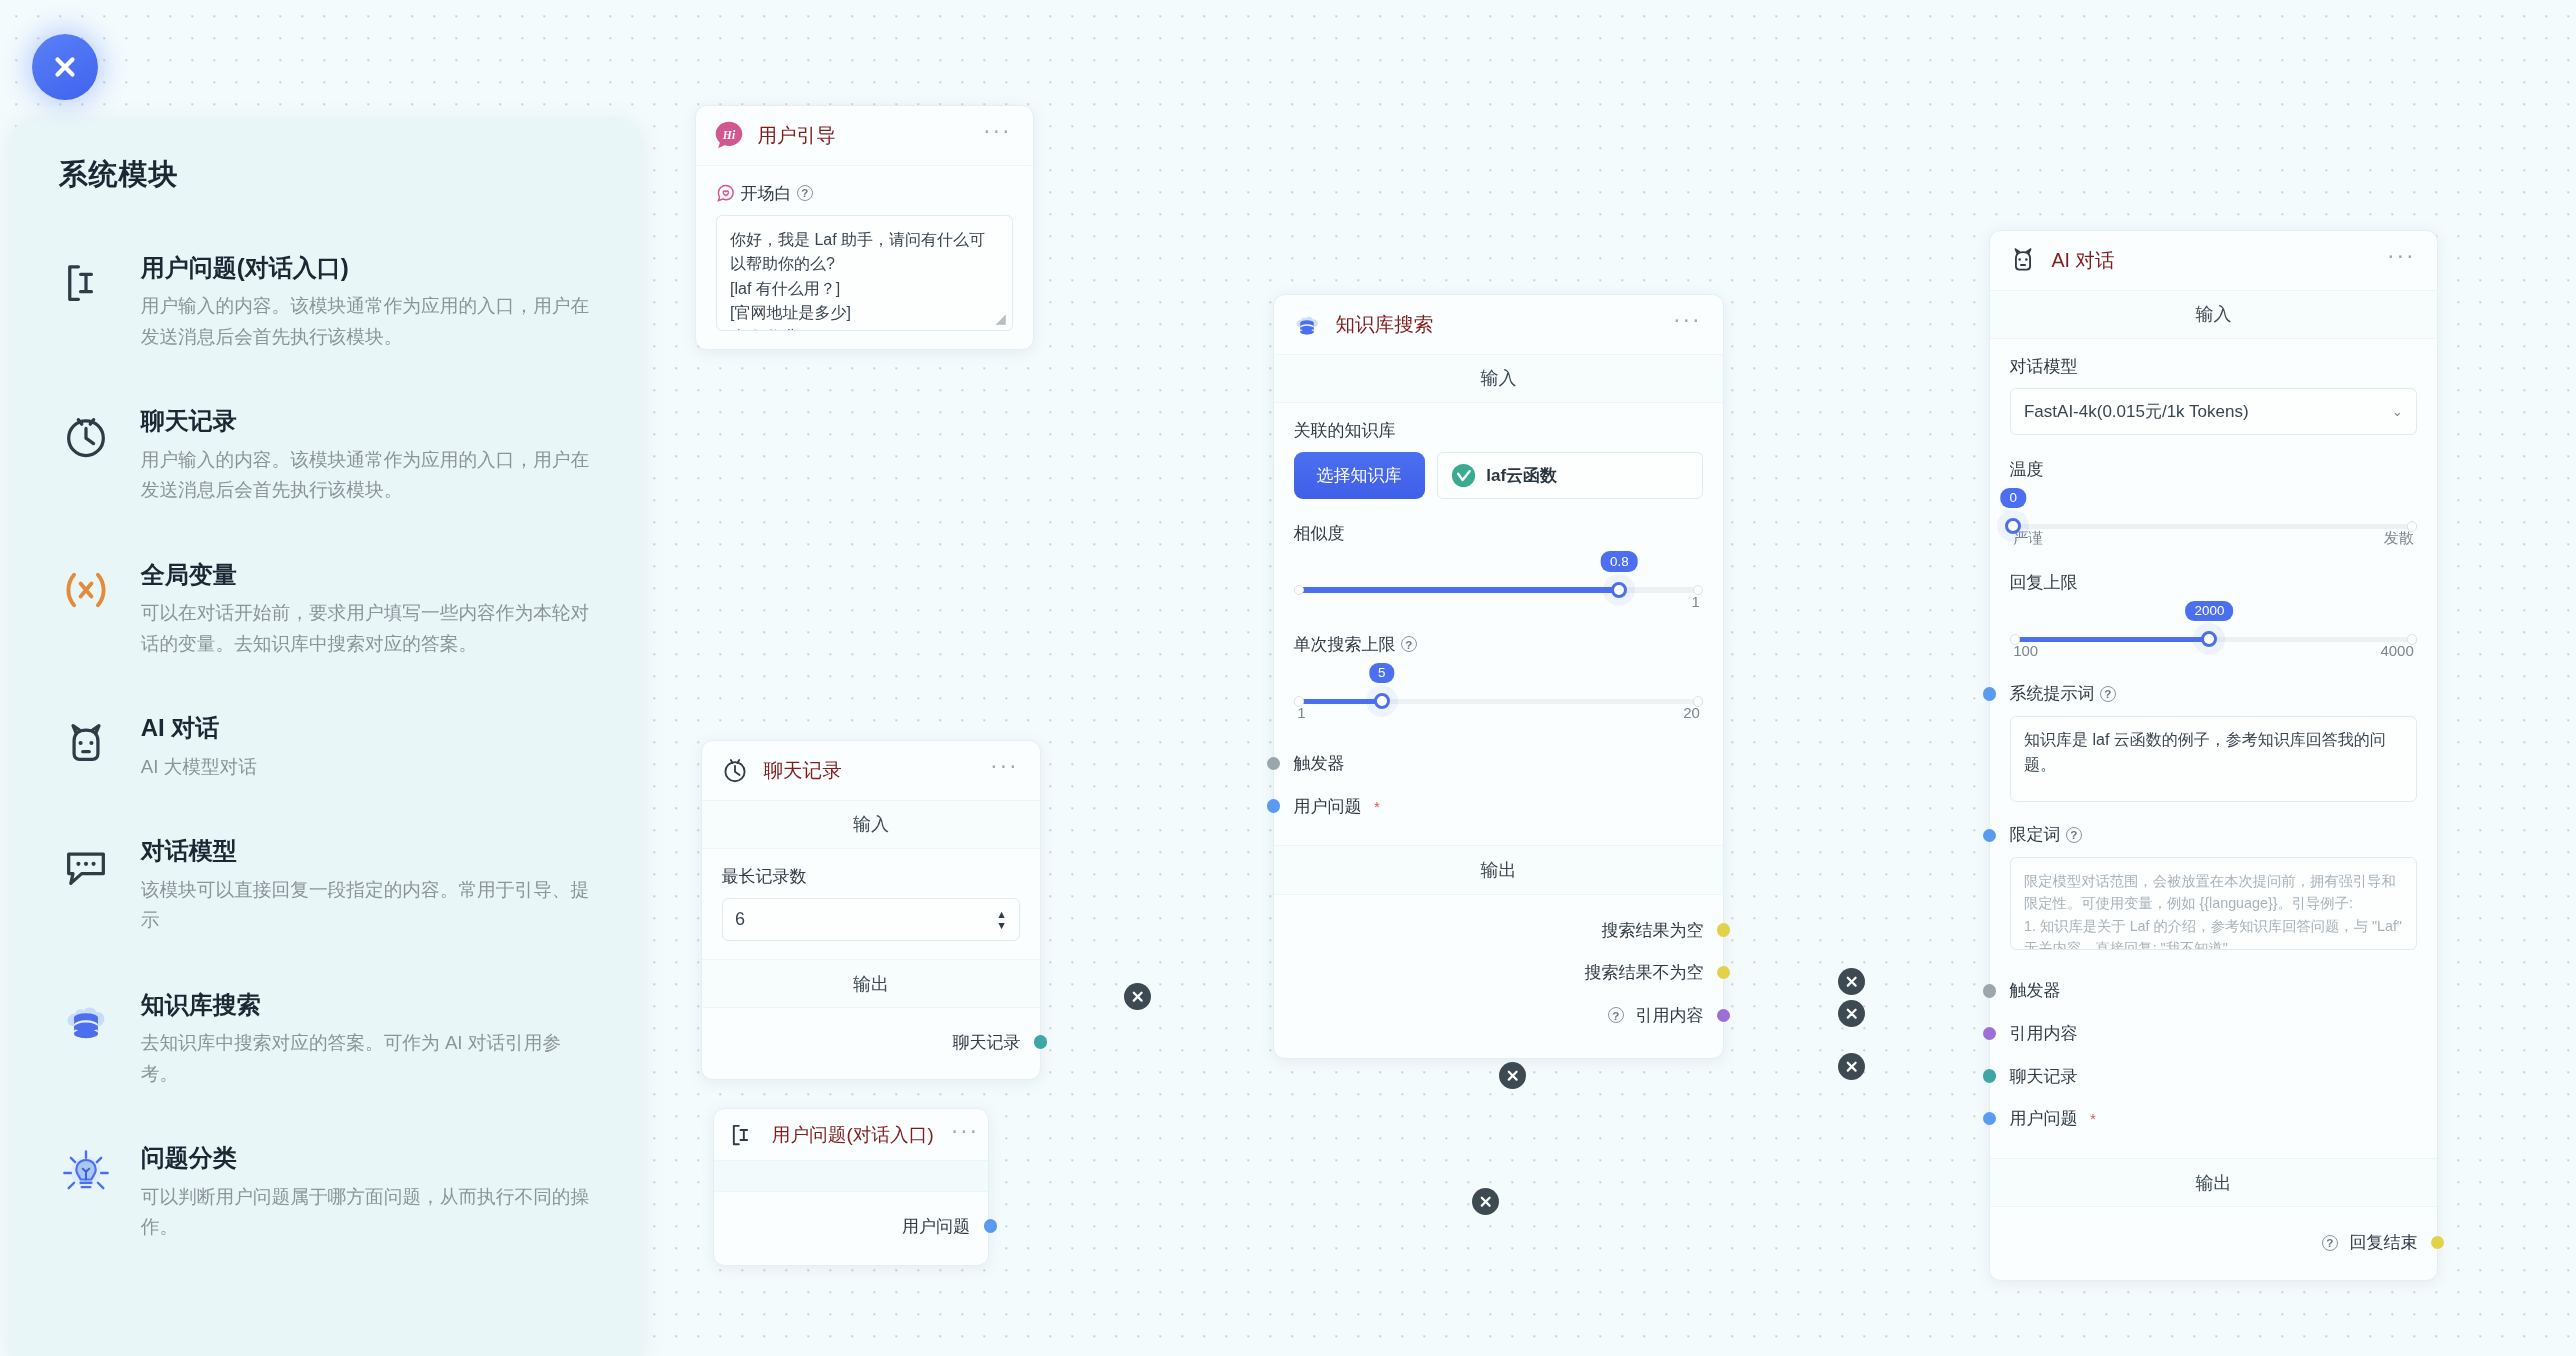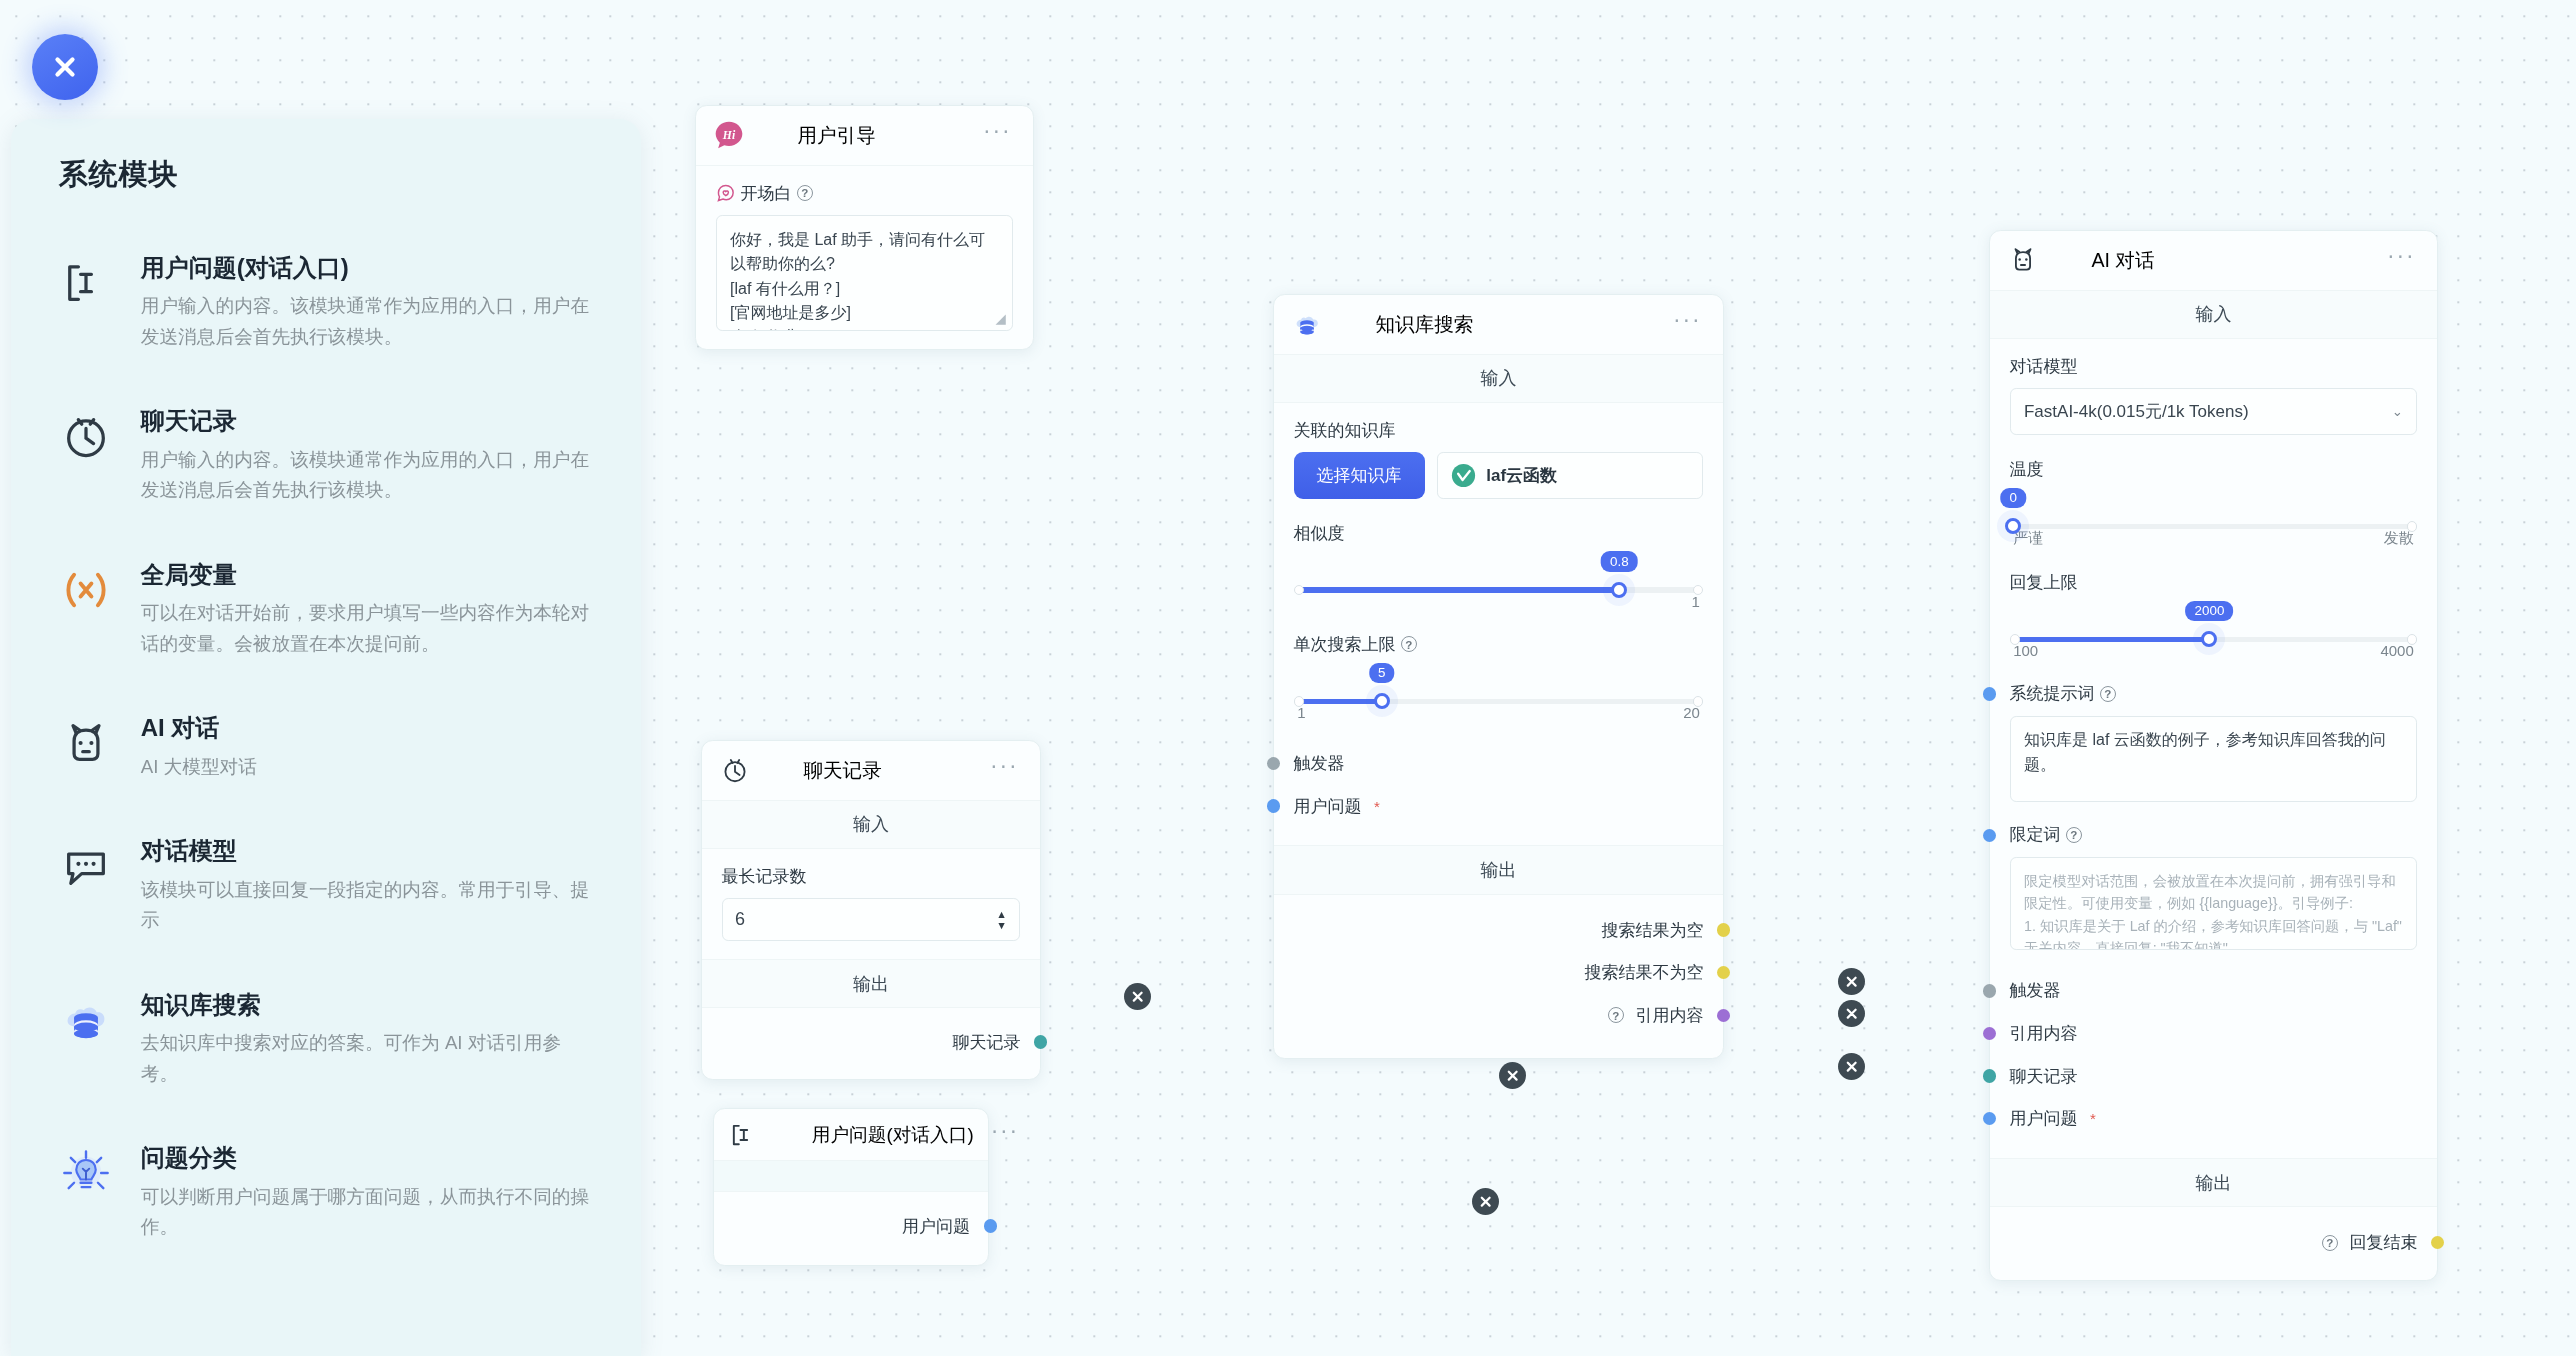--- a/index.html
+++ b/index.html
@@ -72,23 +72,22 @@
     z-index: 20;
   }
   .node-head {
     display: flex; align-items: center; gap: 13.4px;
     padding: 14.3px 18px 14.3px 18px;
     border-bottom: 0.9px solid #eef5f6;
   }
   .node-head-icon { flex: 0 0 auto; display: flex; align-items: flex-start; }
   .node-head-icon svg { width: 30px; height: 30px; display: block; }
   .node-title {
-    flex: 1; font-size: 19.6px; color: #000000; font-weight: 500;
+    flex: 1; font-size: 19.6px; color: #7f1d1d; font-weight: 500;
     white-space: nowrap;
-    margin-left: 40px;
   }
   .node-menu {
     color: #9aa7b0; font-size: 23px; letter-spacing: 1.8px;
     line-height: 10.7px; padding: 0 3.6px 9px 3.6px; cursor: pointer;
   }
   .section-bar {
     text-align: center; font-size: 18px; color: #3d4a55;
     padding: 11.6px 0; background: #f7fcfd;
     border-bottom: 0.9px solid #eef5f6;
   }
@@ -309,21 +308,21 @@
     <div class="module-item">
       <div class="module-icon">
         <svg viewBox="0 0 48 48" fill="none" stroke="#e38b3c" stroke-width="3.6" stroke-linecap="round">
           <path d="M13 10 C6 18 6 30 13 38"></path>
             <path d="M35 10 C42 18 42 30 35 38"></path>
           <path d="M19 18 L29 30 M29 18 L19 30"></path>
         </svg>
       </div>
       <div class="module-text">
         <div class="module-name">全局变量</div>
-        <div class="module-desc">可以在对话开始前，要求用户填写一些内容作为本轮对话的变量。会被放置在本次提问前。</div>
+        <div class="module-desc">可以在对话开始前，要求用户填写一些内容作为本轮对话的变量。去知识库中搜索对应的答案。</div>
       </div>
     </div>
 
     <div class="module-item">
       <div class="module-icon">
         <svg viewBox="0 0 48 48" fill="none" stroke="#2f3b45" stroke-width="3" stroke-linecap="round" stroke-linejoin="round">
           <path d="M13 22 C13 15 18 12 24 12 C30 12 35 15 35 22 V34 C35 37 33 39 30 39 H18 C15 39 13 37 13 34 Z"></path>
           <path d="M15 15 L12 8 L18 12 M33 15 L36 8 L30 12"></path>
           <circle cx="19" cy="24" r="1.9" fill="#2f3b45" stroke="none"></circle>
           <circle cx="29" cy="24" r="1.9" fill="#2f3b45" stroke="none"></circle>

